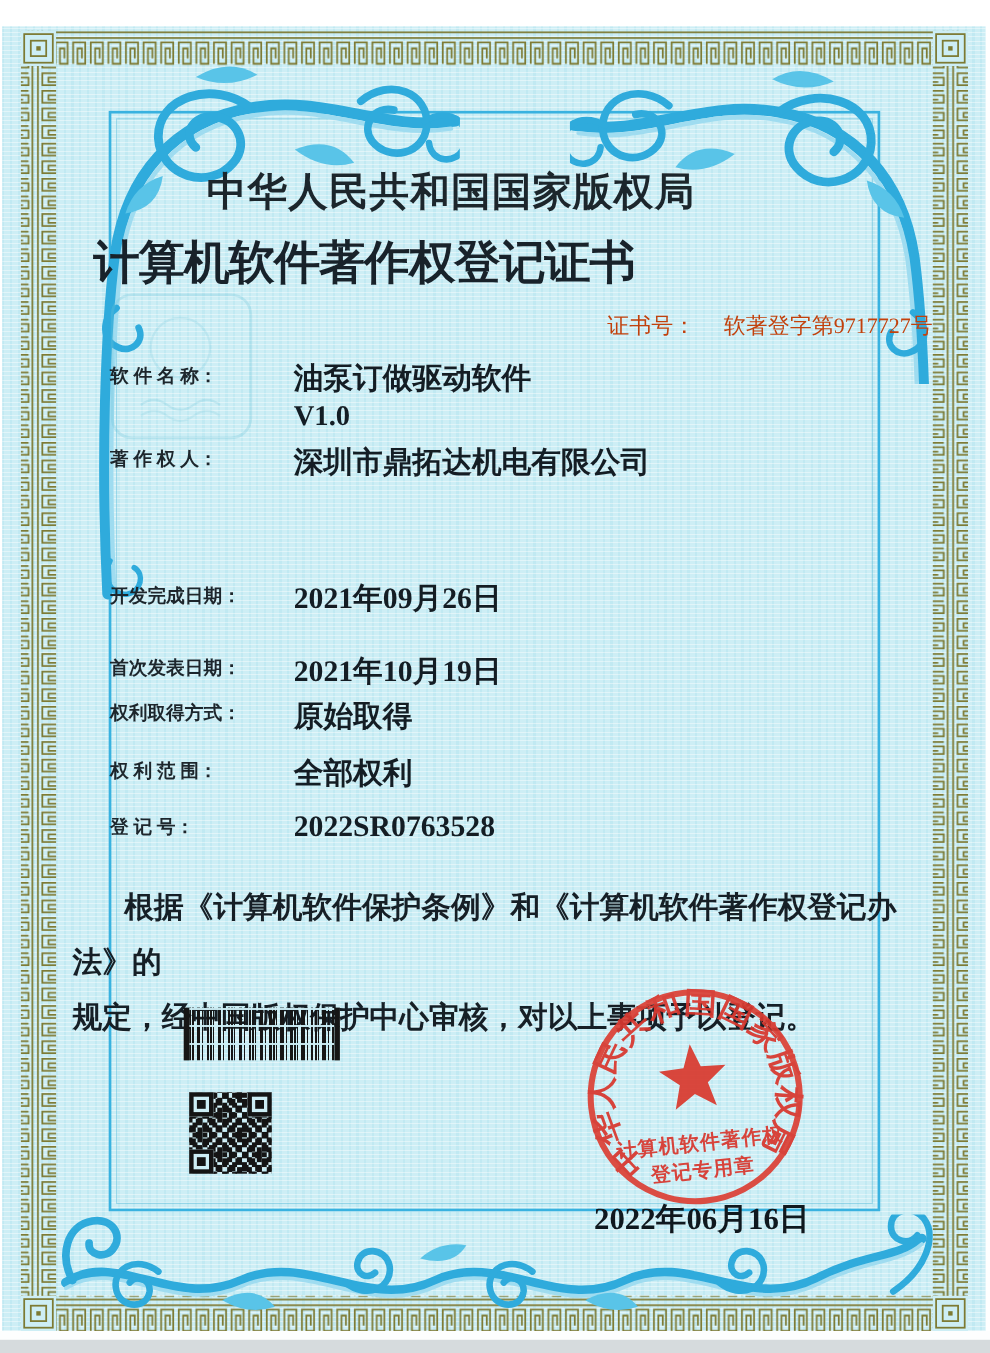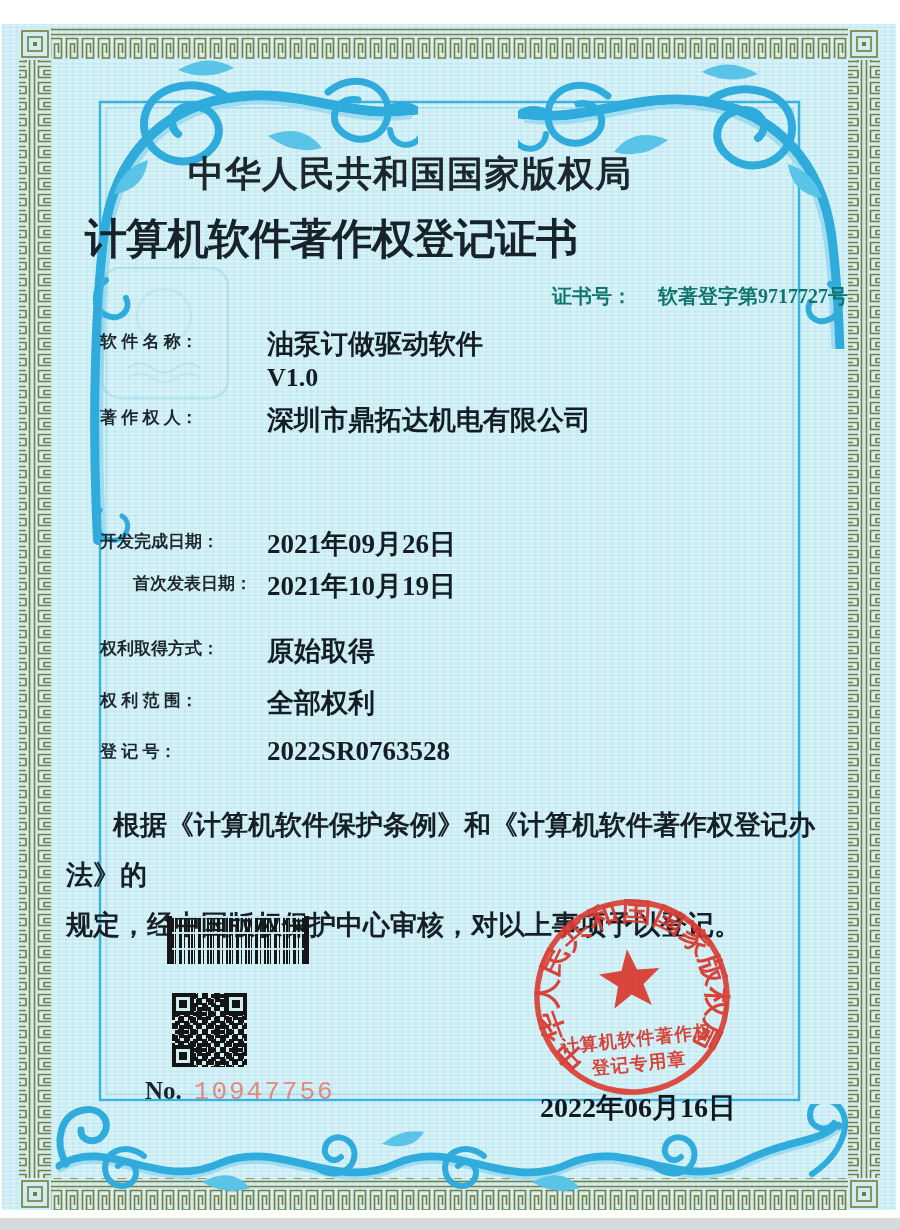--- a/index.html
+++ b/index.html
@@ -20,26 +20,26 @@
   .fl-tl{left:88px;top:40px;}
   .fl-tr-wrap{position:absolute;left:518px;top:44px;width:332px;height:305px;overflow:hidden;}
   .fl-tr{transform:scaleX(-1);}
   .fl-bottom{left:52px;top:1104px;}
   .wm{left:94px;top:264px;opacity:.5;}
   
   .authority{position:absolute;left:95px;top:150px;width:630px;text-align:center;
     font-size:36px;font-weight:700;color:#1c262c;letter-spacing:1px;white-space:nowrap;}
   .cert-title{position:absolute;left:85px;top:211px;width:650px;
     font-size:42px;font-weight:700;color:#18222a;letter-spacing:-1px;white-space:nowrap;}
-  .certno{position:absolute;left:552px;top:283px;font-size:20px;font-weight:700;color:#0f766e;white-space:nowrap;}
+  .certno{position:absolute;left:552px;top:283px;font-size:20px;font-weight:400;color:#c2410c;white-space:nowrap;}
   .certno .gap{display:inline-block;width:26px;}
   .row{position:absolute;left:100px;white-space:nowrap;}
   .rlabel{font-size:17px;font-weight:700;color:#1d262c;}
   .rvalue{position:absolute;left:167px;top:-4px;font-size:27px;font-weight:700;color:#141d24;white-space:nowrap;}
-  .r0{top:330px;} .r1{top:406px;} .r2{top:530px;} .r3{top:572px;padding-left:33px;} .r4{top:637px;} .r5{top:689px;} .r6{top:740px;}
+  .r0{top:330px;} .r1{top:406px;} .r2{top:530px;} .r3{top:596px;} .r4{top:637px;} .r5{top:689px;} .r6{top:740px;}
   .version{position:absolute;left:267px;top:363px;font-size:26px;font-weight:700;color:#141d24;}
   .para{position:absolute;left:66px;top:800px;width:794px;font-size:27px;font-weight:700;
         color:#161f26;line-height:50px;}
   .para .l1{text-indent:47px;}
   
   .barcode{position:absolute;left:167px;top:916px;width:132px;height:48px;
     background-image:
       repeating-linear-gradient(0deg, rgba(205,238,245,0) 0 14px, rgba(205,238,245,.95) 14px 16px),
       repeating-linear-gradient(90deg,#161616 0 2px,rgba(0,0,0,0) 2px 3px,#161616 3px 4px,rgba(0,0,0,0) 4px 7px,#161616 7px 10px,rgba(0,0,0,0) 10px 12px,#161616 12px 13px,rgba(0,0,0,0) 13px 16px,#161616 16px 18px,rgba(0,0,0,0) 18px 19px);
     border-left:5px solid #161616;border-right:5px solid #161616;}
@@ -207,24 +207,20 @@
     <div class="qfinder qf-tl">
         <i></i>
       </div>
     <div class="qfinder qf-tr">
         <i></i>
       </div>
     <div class="qfinder qf-bl">
         <i></i>
       </div>
   </div>
-  <div class="serial">
-    <span class="no">No.</span>
-    <span class="num">10947756</span>
-  </div>
 
   <svg class="seal" width="240" height="240" viewBox="-120 -120 240 240">
     <defs>
       <path id="sealArc" d="M -50.8,56.5 A 76,76 0 1 1 50.8,56.5" fill="none"></path>
     </defs>
     <circle class="sring" r="95"></circle>
     <path class="sred" d="M0,-48 L7.9,-26.9 L30.4,-25.9 L12.8,-11.8 L18.8,9.9 L0,-2.5 L-18.8,9.9 L-12.8,-11.8 L-30.4,-25.9 L-7.9,-26.9 Z"></path>
     <text class="sarc"><textPath href="#sealArc" startOffset="0" textLength="360" lengthAdjust="spacingAndGlyphs">中华人民共和国国家版权局</textPath></text>
     <text class="sline" x="0" y="48">计算机软件著作权</text>
     <text class="sline" x="0" y="73">登记专用章</text>

